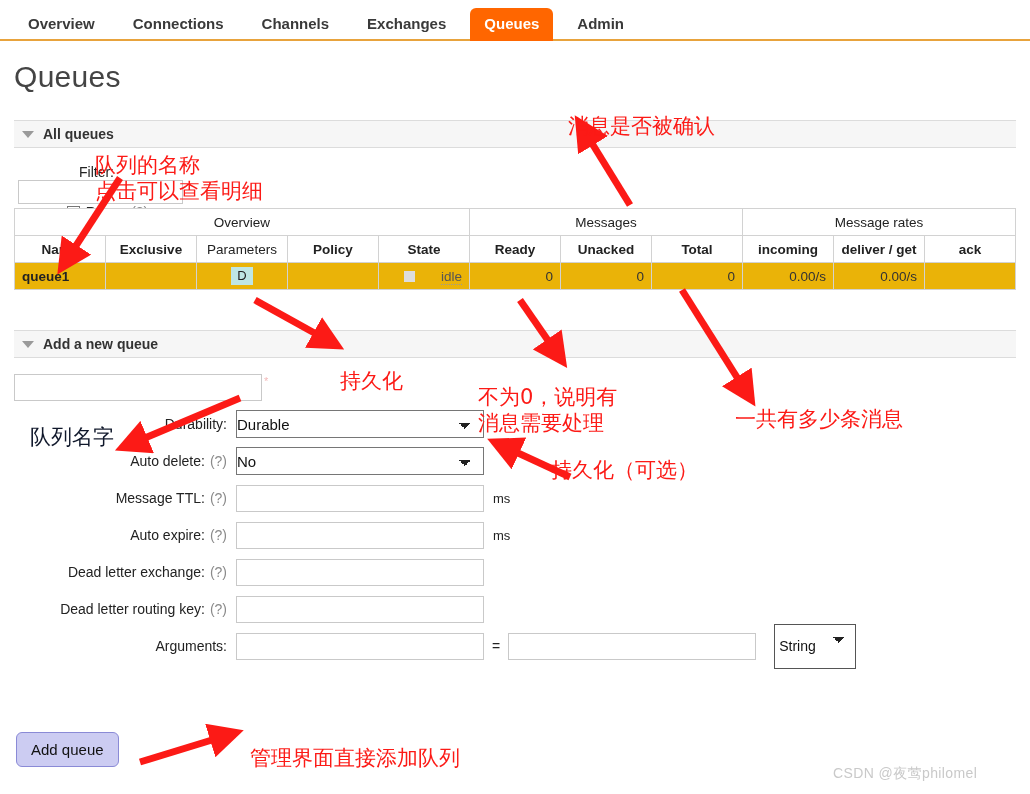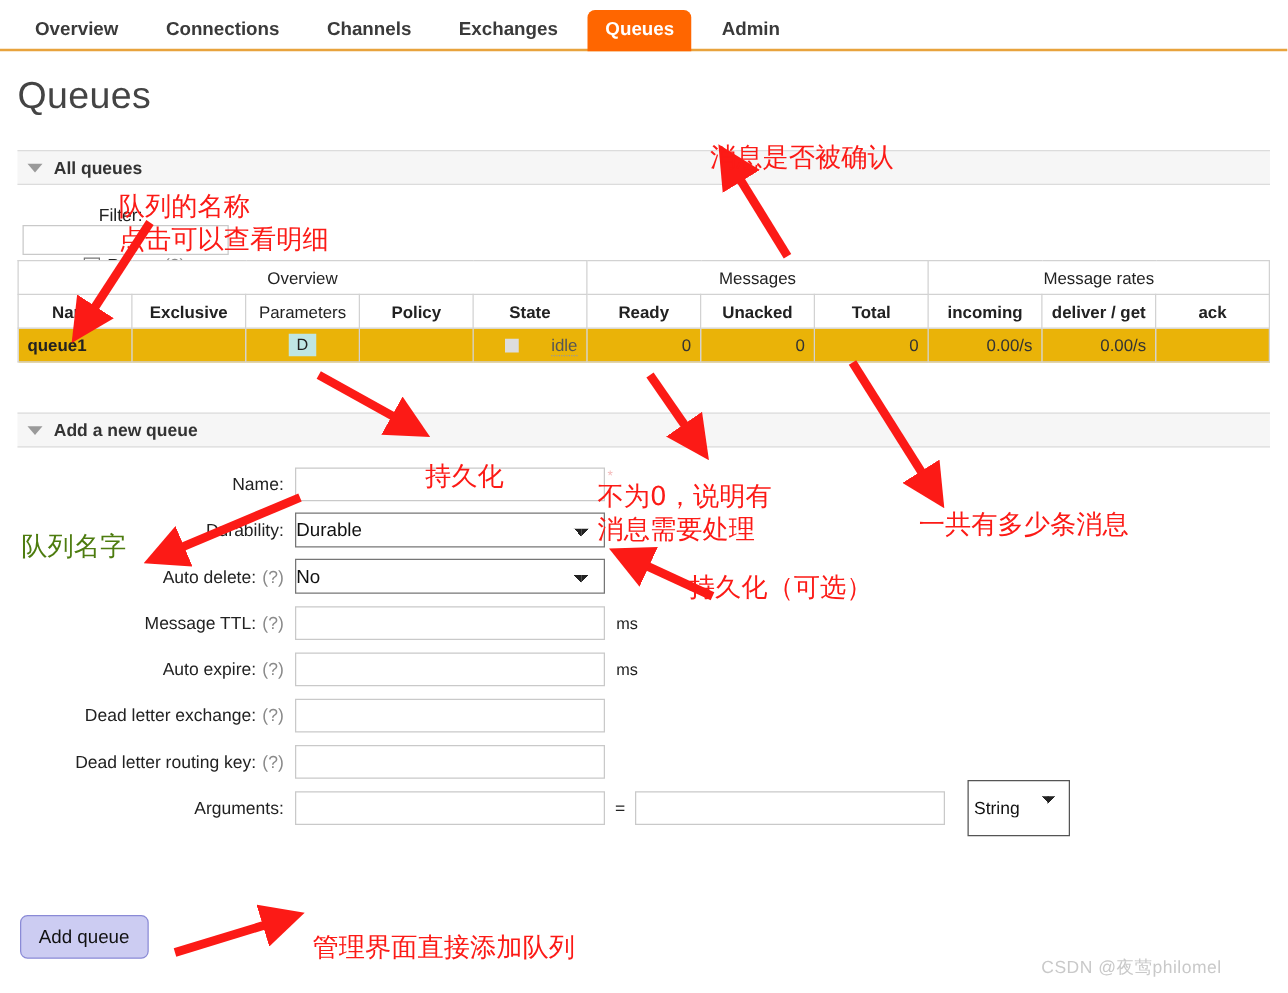--- a/index.html
+++ b/index.html
@@ -218,21 +218,20 @@
       </tbody>
   </table>
 
   <div class="section-bar" style="top:330px;">
     <span class="caret"></span>
     <span class="section-title">Add a new queue</span>
   </div>
 
   <div class="form-area" id="form-area">
       <div class="frow">
-        <div class="flabel"><span>Name:</span></div>
         <input type="text" class="finput" style="">
         <span class="req-star">*</span>
       </div>
       <div class="frow">
         <div class="flabel"><span>Durability:</span></div>
         <select class="fselect"><option>Durable</option><option>Transient</option></select>
       </div>
       <div class="frow">
         <div class="flabel"><span>Auto delete:</span><span class="qmark" style="margin-left: 5px;">(?)</span></div>
         <select class="fselect"><option>No</option><option>Yes</option></select>
@@ -293,20 +292,20 @@
   </svg>
 
   <div id="anno-layer">
       <div class="anno" style="left: 95px; top: 152px; color: rgb(252, 26, 22);">队列的名称
 点击可以查看明细</div>
       <div class="anno" style="left: 568px; top: 113px; color: rgb(252, 26, 22);">消息是否被确认</div>
       <div class="anno" style="left: 340px; top: 368px; color: rgb(252, 26, 22);">持久化</div>
       <div class="anno" style="left: 478px; top: 384px; color: rgb(252, 26, 22);">不为0，说明有
 消息需要处理</div>
       <div class="anno" style="left: 735px; top: 406px; color: rgb(252, 26, 22);">一共有多少条消息</div>
-      <div class="anno" style="left: 17px; top: 424px; color: #4d7c0f;">队列名字</div>
+      <div class="anno" style="left: 30px; top: 424px; color: #0f172a;">队列名字</div>
       <div class="anno" style="left: 551px; top: 457px; color: rgb(252, 26, 22);">持久化（可选）</div>
       <div class="anno" style="left: 250px; top: 745px; color: rgb(252, 26, 22);">管理界面直接添加队列</div>
     </div>
 
   <div class="watermark">CSDN @夜莺philomel</div>
 
 </div>
 
 </body></html>

